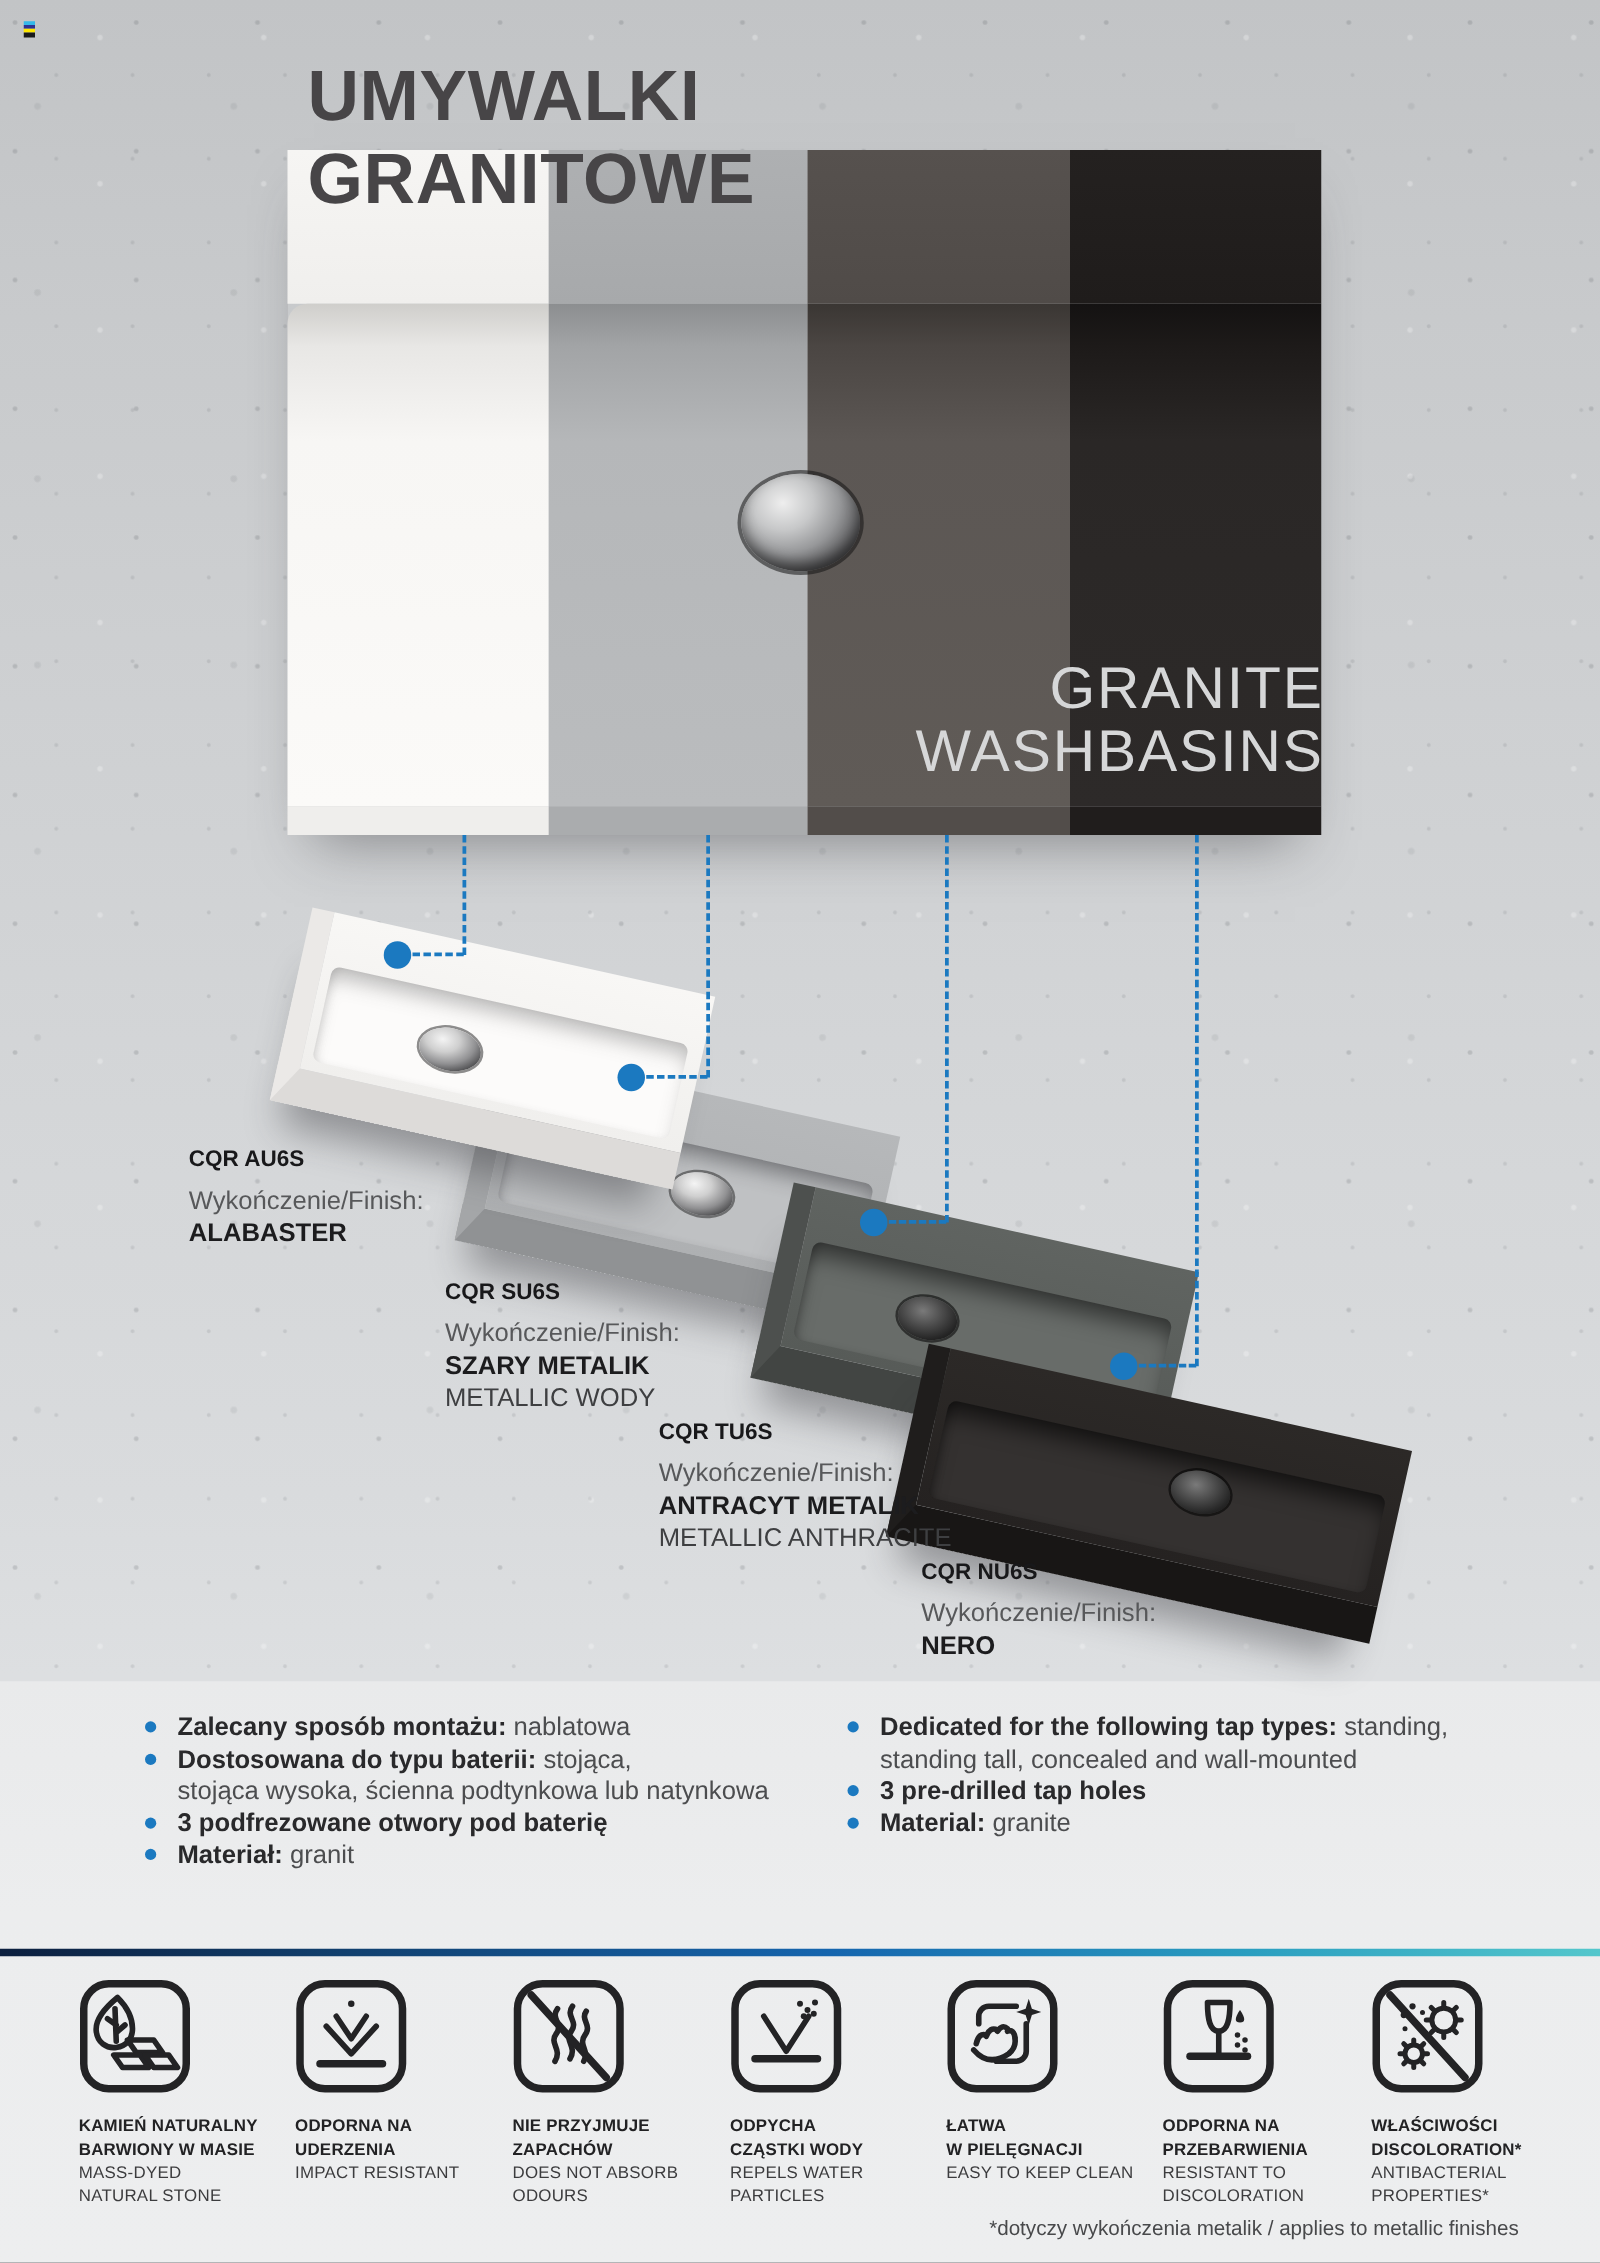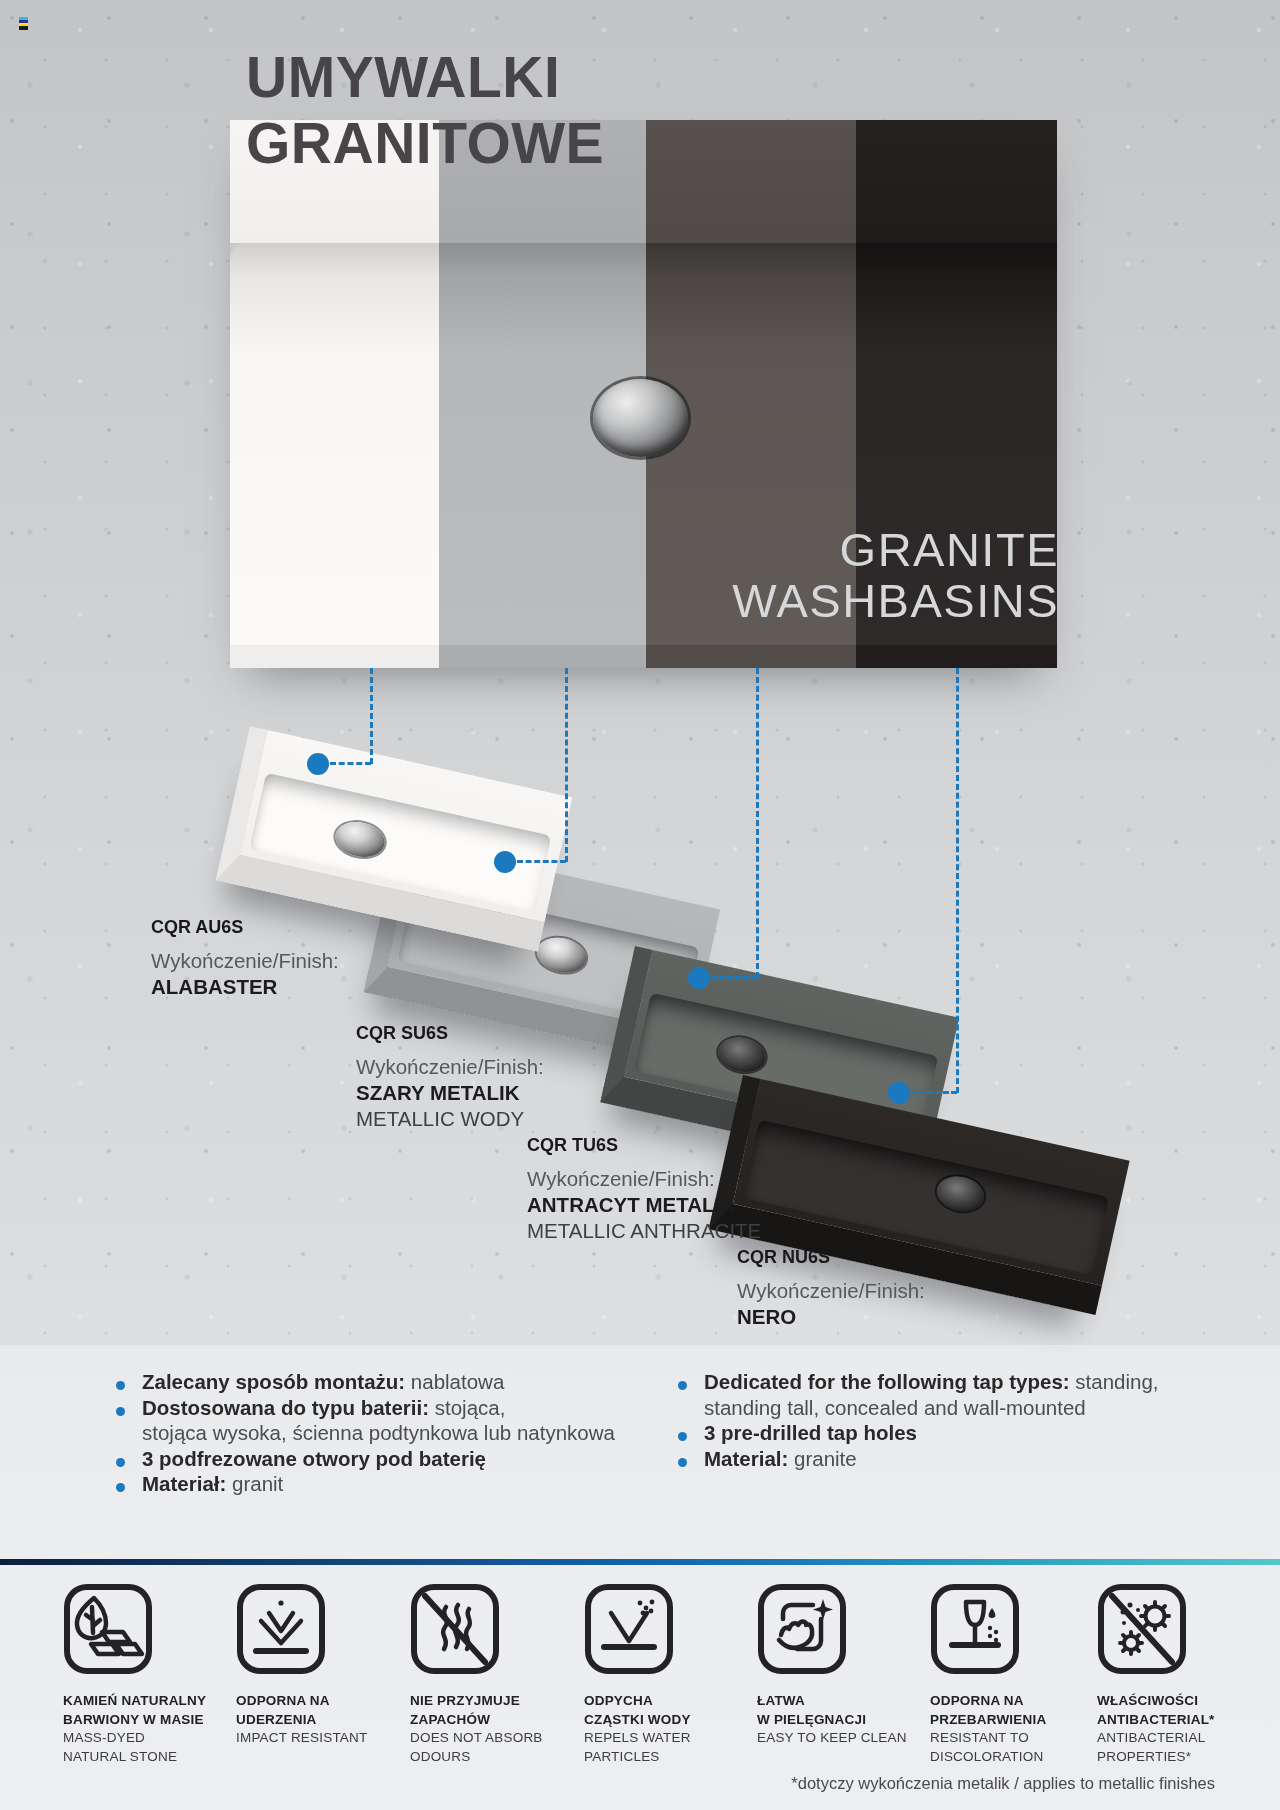--- a/index.html
+++ b/index.html
@@ -100,21 +100,21 @@
   .pl-au6s{left:151px; top:913px;}
   .pl-su6s{left:356px; top:1019px;}
   .pl-tu6s{left:527px; top:1131px;}
   .pl-nu6s{left:737px; top:1243px;}
   
   .light-band{position:absolute; left:0; right:0; top:1345px; height:465px; z-index:2;
     background:linear-gradient(180deg,#e9eaeb 0%,#ecedee 40%,#edeeef 100%);}
   .features{position:absolute; z-index:10; font-size:20.5px; line-height:25.5px; color:#4c4d4f;}
   .features-pl{left:116px; top:1369px; width:560px;}
   .features-en{left:678px; top:1369px; width:580px;}
-  .frow{display:flex; align-items:center;}
+  .frow{display:flex; align-items:flex-start;}
   .frow .bullet{flex:none; width:9px; height:9px; border-radius:50%; background:#1b79c0; margin:8px 17px 0 0;}
   .frow.cont{padding-left:26px;}
   .features b{color:#29292b;}
   
   .divider{position:absolute; left:0; right:0; top:1559px; height:6px; z-index:11;
     background:linear-gradient(90deg,#0c1f3e 0%,#11406f 22%,#1565ae 52%,#2a9ec0 78%,#54c7cc 100%);}
   
   .fblock{position:absolute; top:1583px; width:172px; z-index:12;}
   .fblock svg{display:block;}
   .flabel{margin-top:17px; font-size:13.5px; line-height:18.5px; letter-spacing:.2px;}
@@ -403,21 +403,21 @@
           <circle cx="26" cy="29" r="2.5"></circle>
             <circle cx="33" cy="22" r="2.5"></circle>
           <circle cx="27" cy="40" r="2"></circle>
             <circle cx="41" cy="27" r="2"></circle>
         </g>
         <path d="M15 13 L75 79" stroke-width="6"></path>
       </g>
     </svg>
     <div class="flabel">
       <div class="b">WŁAŚCIWOŚCI</div>
-      <div class="b">ANTIBACTERIAL*</div>
+      <div class="b">DISCOLORATION*</div>
       <div class="r">ANTIBACTERIAL</div>
       <div class="r">PROPERTIES*</div>
     </div>
   </div>
 
   <div class="footnote">*dotyczy wykończenia metalik / applies to metallic finishes</div>
 
 </div>
 
 </body></html>

